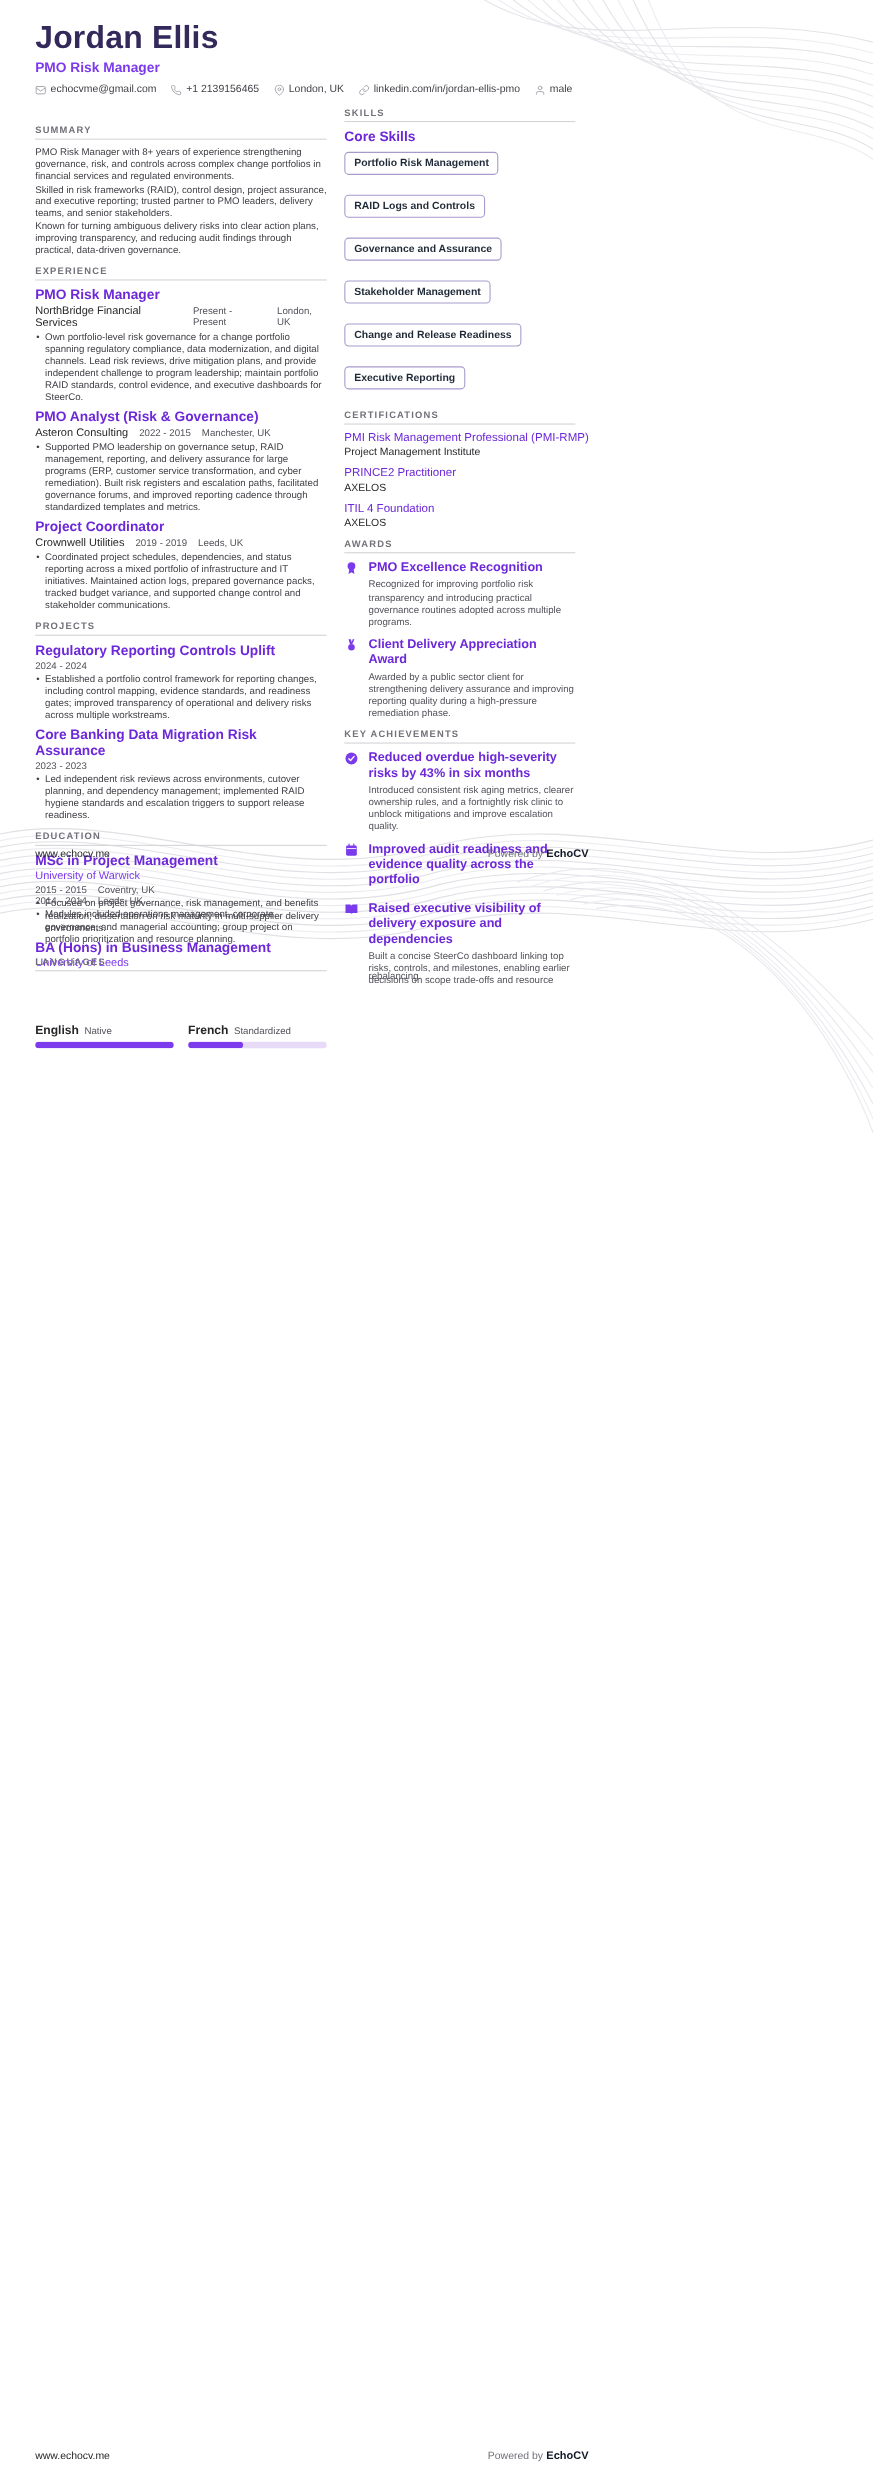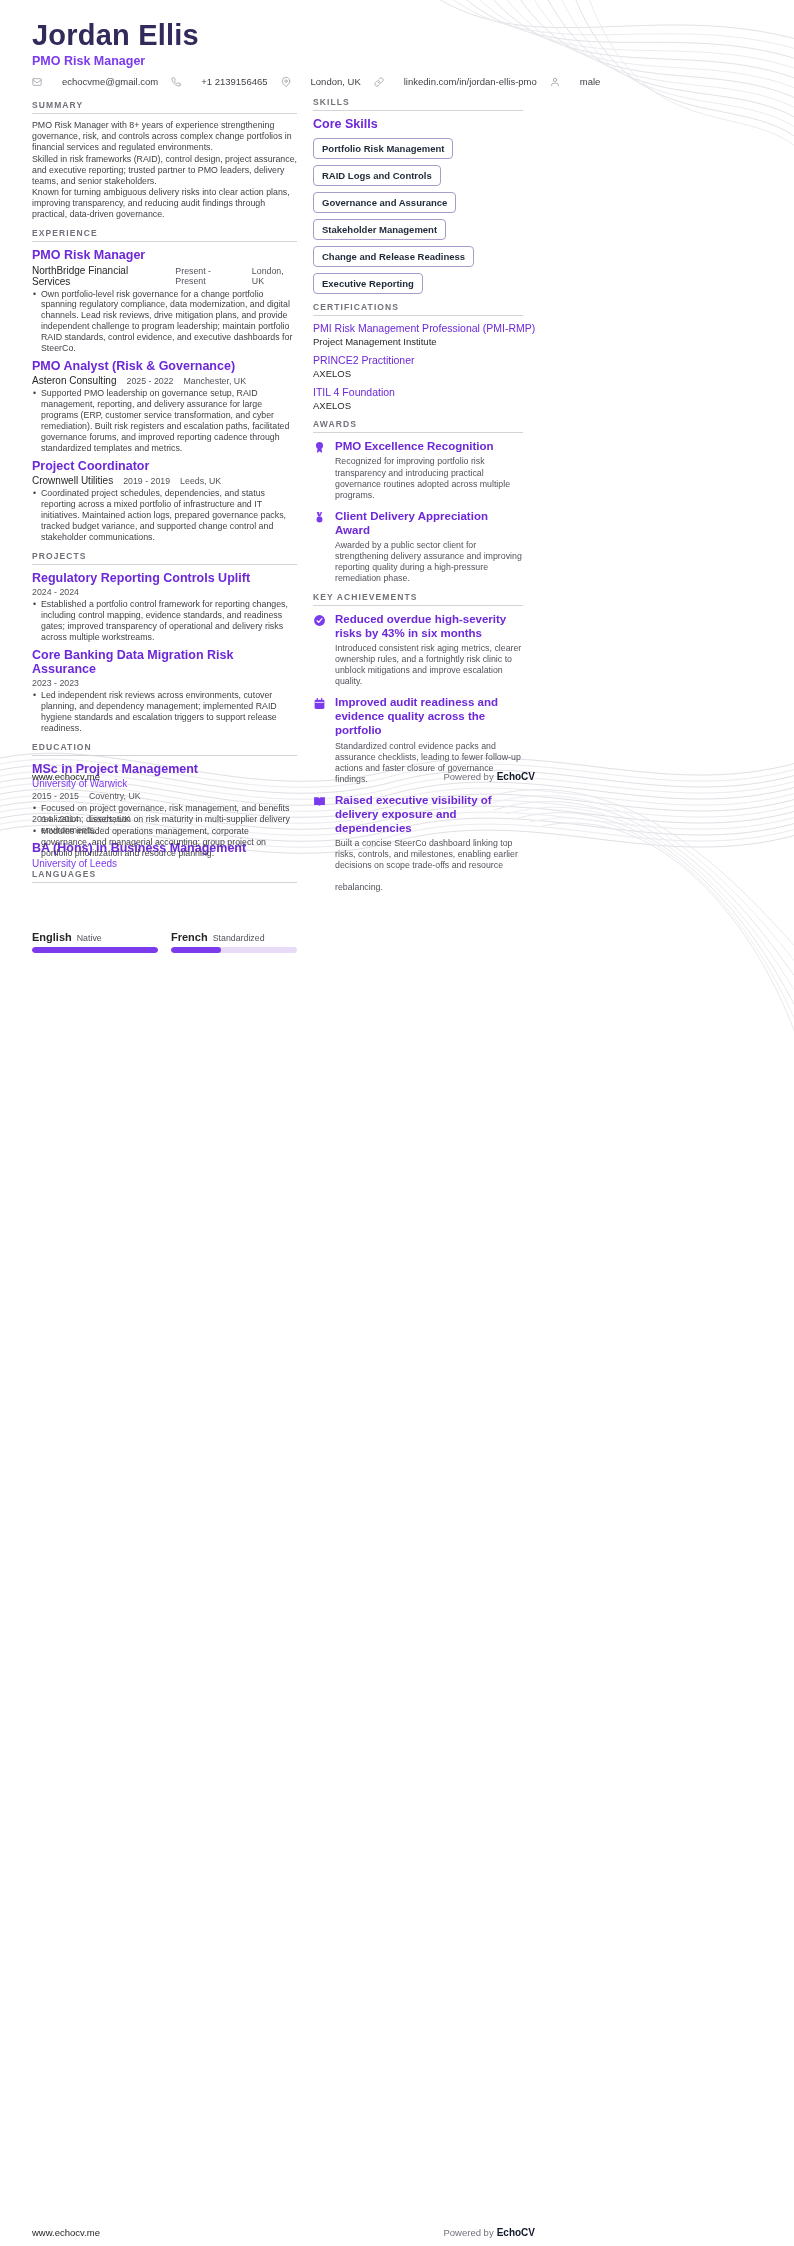--- a/index.html
+++ b/index.html
@@ -15,21 +15,21 @@
   .page1 { top:0; height:790px; }
   .page2 { top:790px; height:1456px; }
   .inner { padding-left:32px; width:535px; }
   .page1 .inner { padding-top:20px; }
   .page2 .inner { padding-top:24px; }
 
   
   .name { font-size:29px; line-height:1.05; font-weight:700; color:#33295A; letter-spacing:.2px; }
   .subtitle { margin-top:4px; font-size:12.5px; font-weight:700; color:#7C3AED; }
   .contacts { margin-top:8px; display:flex; align-items:center; gap:13px; font-size:9.5px; color:#3F3F46; white-space:nowrap; }
-  .c-item { display:inline-flex; align-items:center; gap:20px; }
+  .c-item { display:inline-flex; align-items:center; gap:4px; }
   .c-ic { display:inline-flex; }
 
   
   .cols { display:flex; gap:16px; margin-top:10px;align-items:center; }
   .col-l { width:265px; flex:none; }
   .col-r { width:210px; flex:none; }
 
   .sec { margin-bottom:8px; }
   .sec-h { font-size:8.5px; font-weight:600; color:#71717A; letter-spacing:1.1px; padding-bottom:3px; border-bottom:1px solid #D4D4D8; margin-bottom:6px; text-transform:uppercase; }
 
@@ -41,21 +41,21 @@
   .mtxt { font-size:8.8px; color:#52525B; }
   .school { font-size:10px; color:#7C3AED; margin-bottom:2px; }
   .dates-line { font-size:8.8px; color:#52525B; margin-bottom:2px; }
 
   ul.bullets { list-style:none; margin:1px 0 5px; }
   .bullets li { position:relative; padding-left:9px; font-size:8.8px; line-height:1.24; color:#3F3F46; }
   .bullets li::before { content:"\2022"; position:absolute; left:1px; top:0; }
 
   
   .group-title { font-size:12.5px; font-weight:700; color:#6D28D9; margin:2px 0 7px; }
-  .chip-row { margin-bottom:6px; }
+  .chip-row { margin-bottom:18px; }
   .chip { display:inline-block; border:1px solid #A89BCB; border-radius:4px; padding:4px 8px; font-size:9.5px; font-weight:700; color:#1F2937; background:#fff; }
 
   .cert { margin-bottom:7px; }
   .cert-name { font-size:10.5px; color:#6D28D9; margin-bottom:2px; white-space:nowrap; }
   .cert-issuer { font-size:9.5px; color:#27272A; }
 
   .ach { display:flex; gap:8px; margin-bottom:8px; }
   .ach-ic { flex:none; width:14px; padding-top:1px; }
   .ach-title { font-size:11.5px; font-weight:700; color:#6D28D9; line-height:1.22; margin-bottom:3px; }
   .ach-desc { font-size:8.8px; line-height:1.26; color:#52525B; }
@@ -202,21 +202,21 @@
               </div>
               <ul class="bullets">
                 <li>Own portfolio-level risk governance for a change portfolio spanning regulatory compliance, data modernization, and digital channels. Lead risk reviews, drive mitigation plans, and provide independent challenge to program leadership; maintain portfolio RAID standards, control evidence, and executive dashboards for SteerCo.</li>
               </ul>
             </div>
 
             <div class="item">
               <div class="item-title">PMO Analyst (Risk &amp; Governance)</div>
               <div class="meta">
                 <span class="company">Asteron Consulting</span>
-                <span class="mtxt">2025 - 2022</span>
+                <span class="mtxt">2022 - 2015</span>
                 <span class="mtxt">Manchester, UK</span>
               </div>
               <ul class="bullets">
                 <li>Supported PMO leadership on governance setup, RAID management, reporting, and delivery assurance for large programs (ERP, customer service transformation, and cyber remediation). Built risk registers and escalation paths, facilitated governance forums, and improved reporting cadence through standardized templates and metrics.</li>
               </ul>
             </div>
 
             <div class="item">
               <div class="item-title">Project Coordinator</div>
               <div class="meta">
@@ -351,21 +351,20 @@
               <span class="ach-ic">
                 <svg width="13" height="13" viewBox="0 0 24 24">
                     <rect x="3" y="5" width="18" height="17" rx="2.5" fill="#7C3AED"></rect>
                     <line x1="8" y1="2.5" x2="8" y2="7" stroke="#7C3AED" stroke-width="2" stroke-linecap="round"></line>
                     <line x1="16" y1="2.5" x2="16" y2="7" stroke="#7C3AED" stroke-width="2" stroke-linecap="round"></line>
                     <line x1="4" y1="10" x2="20" y2="10" stroke="#fff" stroke-width="1.5"></line>
                   </svg>
               </span>
               <div>
                 <div class="ach-title">Improved audit readiness and evidence quality across the portfolio</div>
-                <div class="ach-desc">Standardized control evidence packs and assurance checklists, leading to fewer follow-up actions and faster closure of governance findings.</div>
               </div>
             </div>
 
             <div class="ach">
               <span class="ach-ic">
                 <svg width="13" height="13" viewBox="0 0 24 24" fill="#7C3AED">
                     <path d="M2 4h6.5c1.6 0 3 .9 3.5 2.2C12.5 4.9 13.9 4 15.5 4H22v14.5h-7c-1.2 0-2.3.5-3 1.4-.7-.9-1.8-1.4-3-1.4H2z"></path>
                   </svg>
               </span>
               <div>

